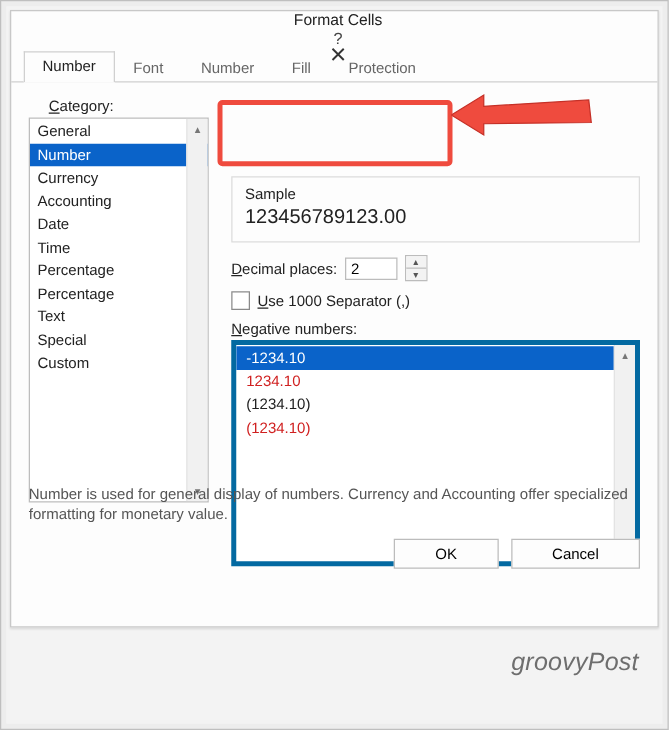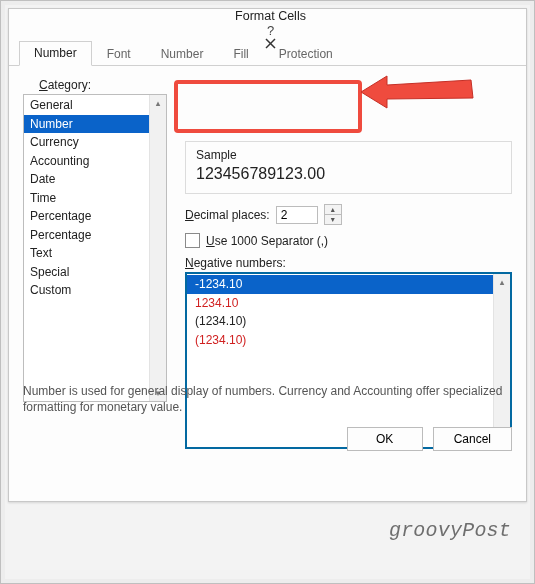--- a/index.html
+++ b/index.html
@@ -127,21 +127,21 @@
     display:flex; flex-direction:column;
     border:1px solid #bcbcbc; width:16px;
   }
   .spin { height:9px; display:flex; align-items:center; justify-content:center; font-size:8px; background:#f3f3f3; color:#555; }
   .spin + .spin { border-top:1px solid #bcbcbc; }
   .chk {
     width:13px; height:13px; border:1px solid #8a8a8a; background:#fff; display:inline-block;
   }
   .neg-label { margin: 2px 0 2px 0; }
   .neg-list {
-    border:2px solid #0369a1;
+    border:4px solid #0369a1;
     background:#fff;
     height: 173px;
     position:relative;
     overflow:hidden;
   }
   .neg-list ul { list-style:none; margin:0; padding:1px 0; }
   .neg-list li { padding: 1px 8px; line-height:16.5px; }
   .neg-list li.selected { background:#0a63c9; color:#fff; }
   .neg-red { color:#d02020; }
   .neg-list .scrollbar {
@@ -159,31 +159,31 @@
   .footer {
     position:absolute;
     left:0; right:0; bottom:0;
     height: 40px;
     display:flex; justify-content:flex-end; align-items:center;
     gap: 10px;
     padding: 0 14px;
   }
   .btn {
     min-width: 76px;
-    padding: 4px 20px;
+    padding: 4px 32px;
     border:1px solid #bcbcbc;
     background:#fdfdfd;
     font: inherit;
     text-align:center;
   }
   .watermark {
     position:absolute;
     right: 24px;
     bottom: 42px;
-    font-family: Liberation Mono, monospace;
+    font-family: Liberation Sans, sans-serif;
     font-style: italic;
     font-size: 20px;
     color:#6e6e6e;
     letter-spacing: .2px;
   }
 </style>
 </head>
 <body>
 
 <div class="outer-band"></div>

